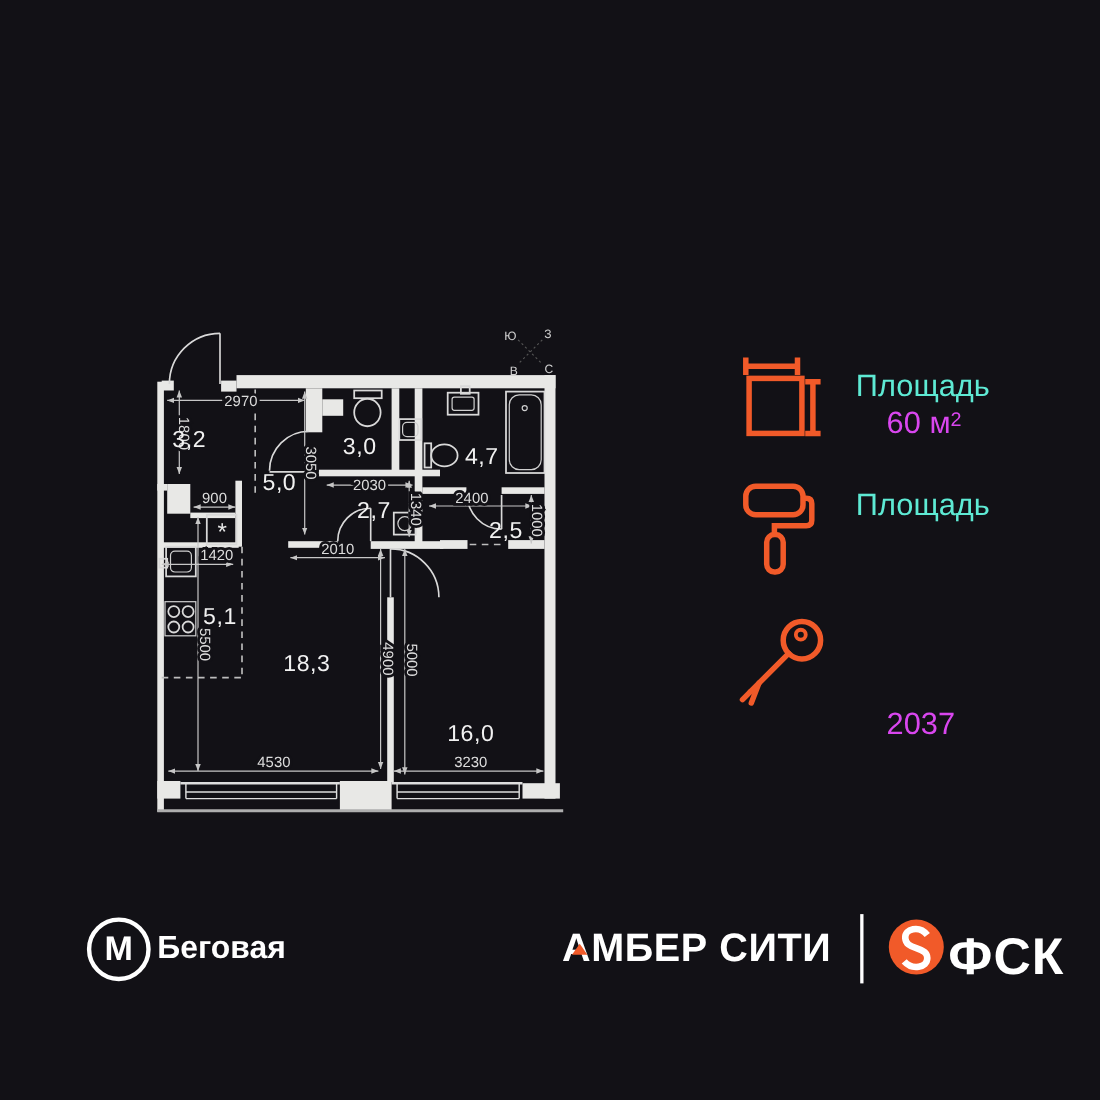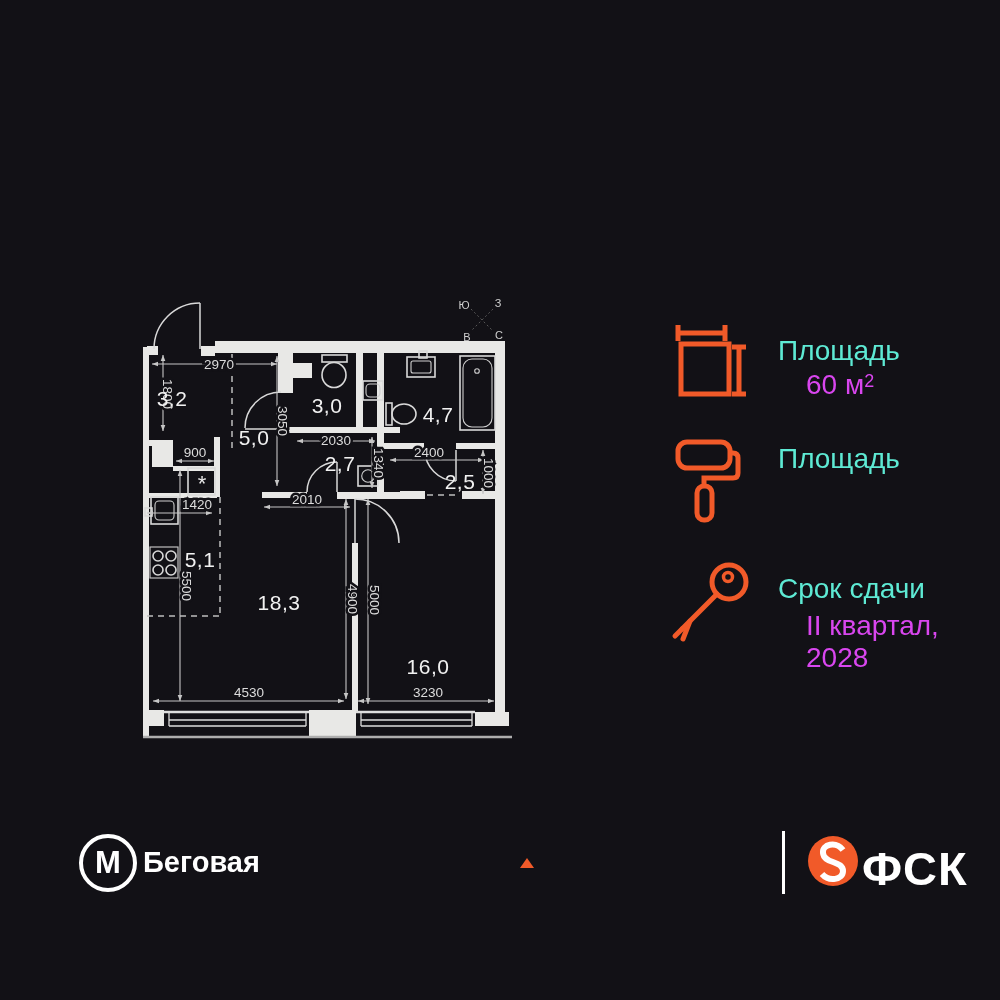--- a/index.html
+++ b/index.html
@@ -243,29 +243,28 @@
 
   <svg class="spec-icon" style="left:664px;top:550px" width="92" height="108" viewBox="0 0 92 108">
     <g stroke="#F15A29" stroke-width="5" fill="none" stroke-linecap="round">
       <circle cx="65" cy="32" r="17"></circle>
       <circle cx="64" cy="27" r="4.5" stroke-width="3.5"></circle>
       <path d="M53,44 L18,79"></path>
       <path d="M18,79 L11,86"></path>
       <path d="M26,71 L19,89"></path>
     </g>
   </svg>
-  <div class="spec-label" style="top:573px">Срок сдачи</div>
-  <div class="spec-value" style="top:610px">II квартал,</div>
-  <div class="spec-value" style="top:642px">2028</div>
+  <div class="spec-value" style="top:642px">2037</div>
 
   <div class="metro">
     <span>М</span>
   </div>
   <div class="station">Беговая</div>
 
+  <div class="project">АМБЕР СИТИ</div>
   <div class="a-tri"></div>
 
   <div class="divider"></div>
 
   <div class="fsk-circle">
     <svg width="50" height="50" viewBox="0 0 50 50">
       <path d="M35,14 C28,5 14,8 15,17 C15.5,22 19,24 25,26 C31,28 35,30 35,35 C35,44 21,46 14,38" fill="none" stroke="#ffffff" stroke-width="6"></path>
     </svg>
   </div>
   <div class="fsk-text">ФСК</div>

